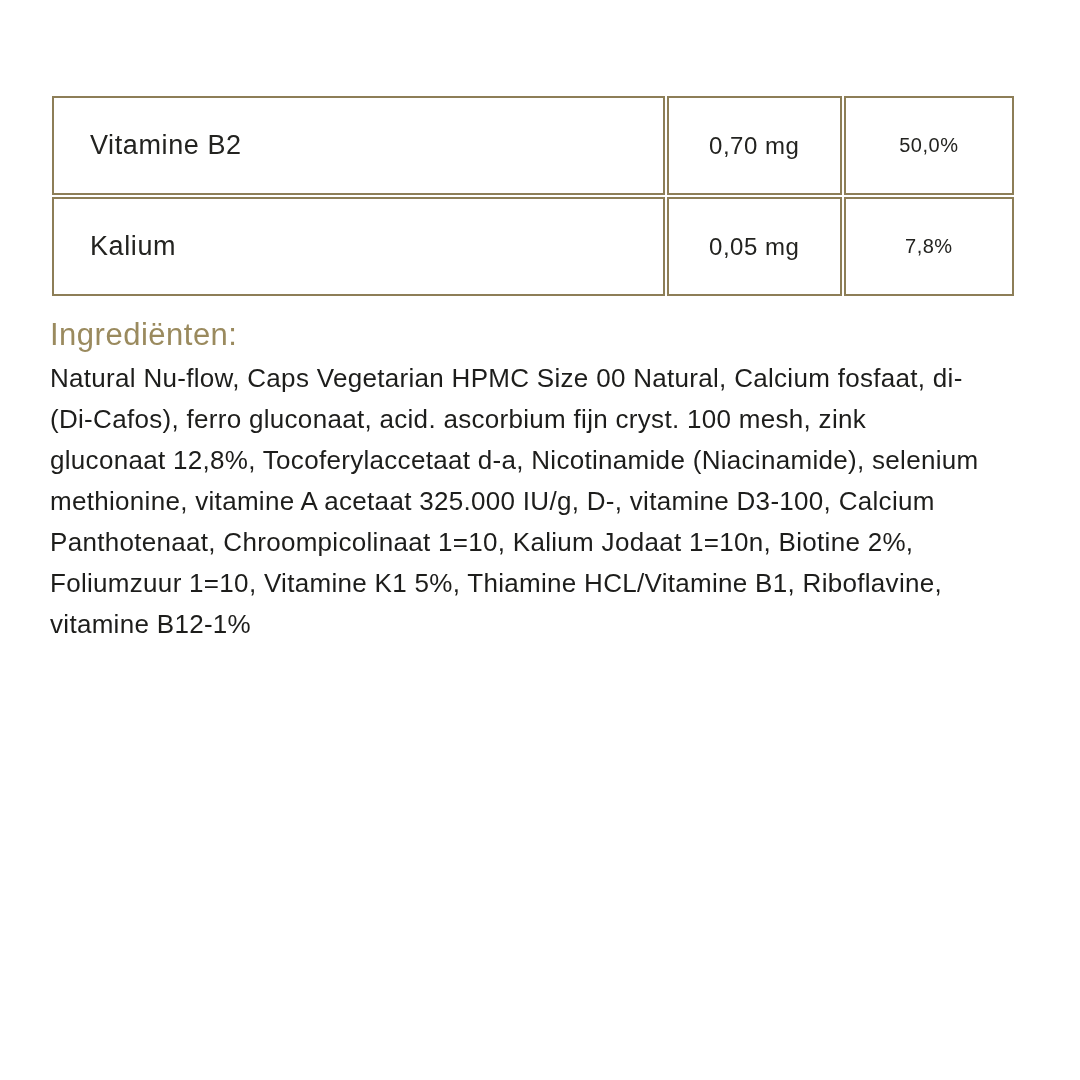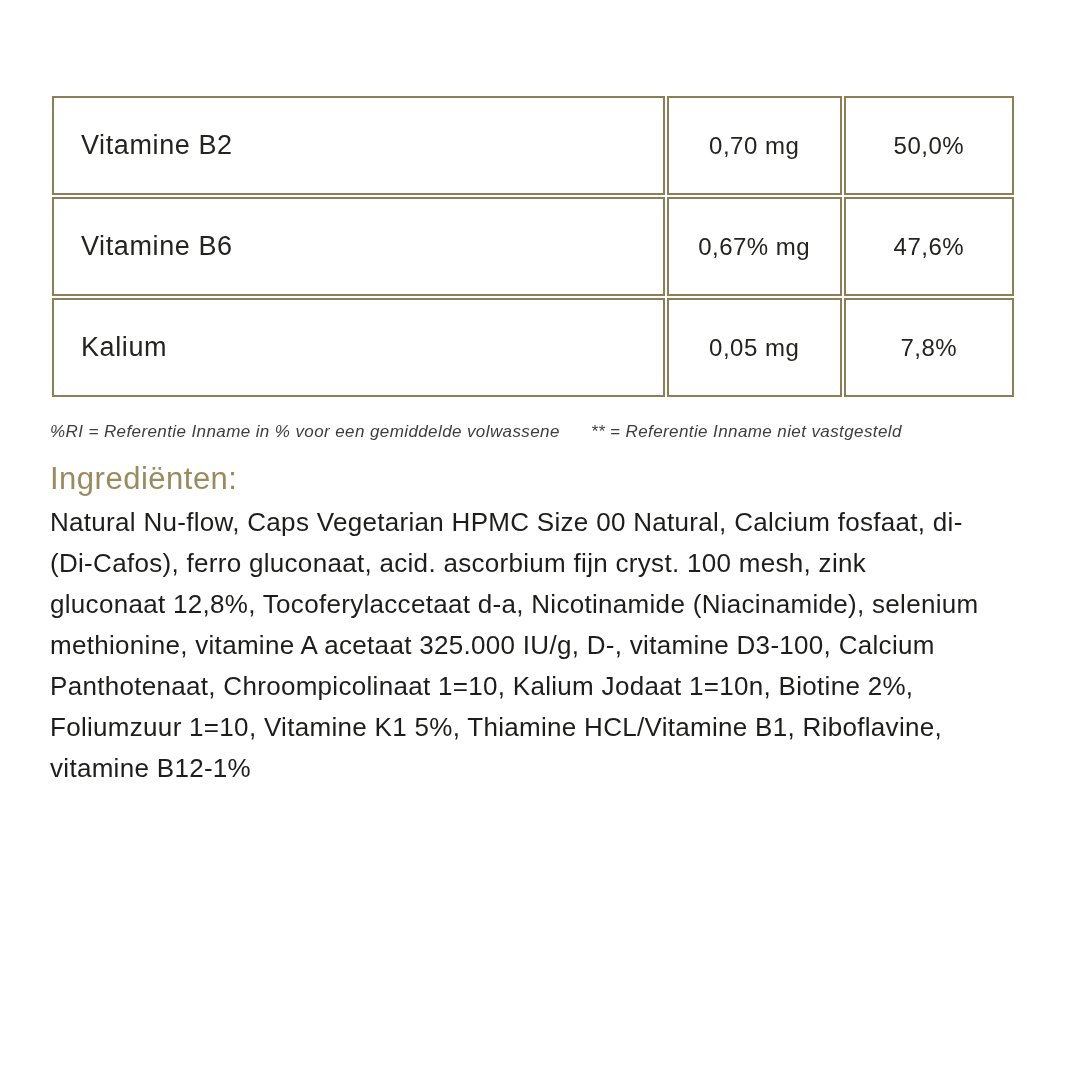--- a/index.html
+++ b/index.html
@@ -31,34 +31,34 @@
   table.nutrition td{
     border:2px solid var(--gold-border);
     height:99px;
     vertical-align:middle;
     color:var(--table-ink);
     background:#ffffff;
   }
   td.cell-name{
     width:518px;
     text-align:left;
-    padding-left:27px;
+    padding-left:36px;
     font-size:27px;
     letter-spacing:0.6px;
   }
   td.cell-amount{
     width:148px;
     text-align:center;
     font-size:24px;
     letter-spacing:0.5px;
   }
   td.cell-ri{
     width:144px;
     text-align:center;
-    font-size:24px;
+    font-size:20px;
     letter-spacing:0.5px;
   }
   .footnote{
     margin-top:23px;
     font-style:italic;
     font-size:17px;
     letter-spacing:0.4px;
     color:var(--footnote-ink);
     white-space:nowrap;
   }
@@ -87,34 +87,25 @@
 <div class="page">
 
   <table class="nutrition">
     <tbody>
       <tr>
         <td class="cell-name">Vitamine B2</td>
         <td class="cell-amount">0,70 mg</td>
         <td class="cell-ri">50,0%</td>
       </tr>
       <tr>
-        <td class="cell-name">Vitamine B6</td>
-        <td class="cell-amount">0,67% mg</td>
-        <td class="cell-ri">47,6%</td>
-      </tr>
-      <tr>
         <td class="cell-name">Kalium</td>
         <td class="cell-amount">0,05 mg</td>
         <td class="cell-ri">7,8%</td>
       </tr>
     </tbody>
   </table>
 
-  <div class="footnote">
-    <span class="fn-ri">%RI = Referentie Inname in % voor een gemiddelde volwassene</span>
-    <span class="fn-asterisk">** = Referentie Inname niet vastgesteld</span>
-  </div>
 
   <h2 class="ingredients-heading">Ingrediënten:</h2>
 
   <p class="ingredients-text">Natural Nu-flow, Caps Vegetarian HPMC Size 00 Natural, Calcium fosfaat, di- (Di-Cafos), ferro gluconaat, acid. ascorbium fijn cryst. 100 mesh, zink gluconaat 12,8%, Tocoferylaccetaat d-a, Nicotinamide (Niacinamide), selenium methionine, vitamine A acetaat 325.000 IU/g, D-, vitamine D3-100, Calcium Panthotenaat, Chroompicolinaat 1=10, Kalium Jodaat 1=10n, Biotine 2%, Foliumzuur 1=10, Vitamine K1 5%, Thiamine HCL/Vitamine B1, Riboflavine, vitamine B12-1%</p>
 
 </div>
 
 </body></html>

